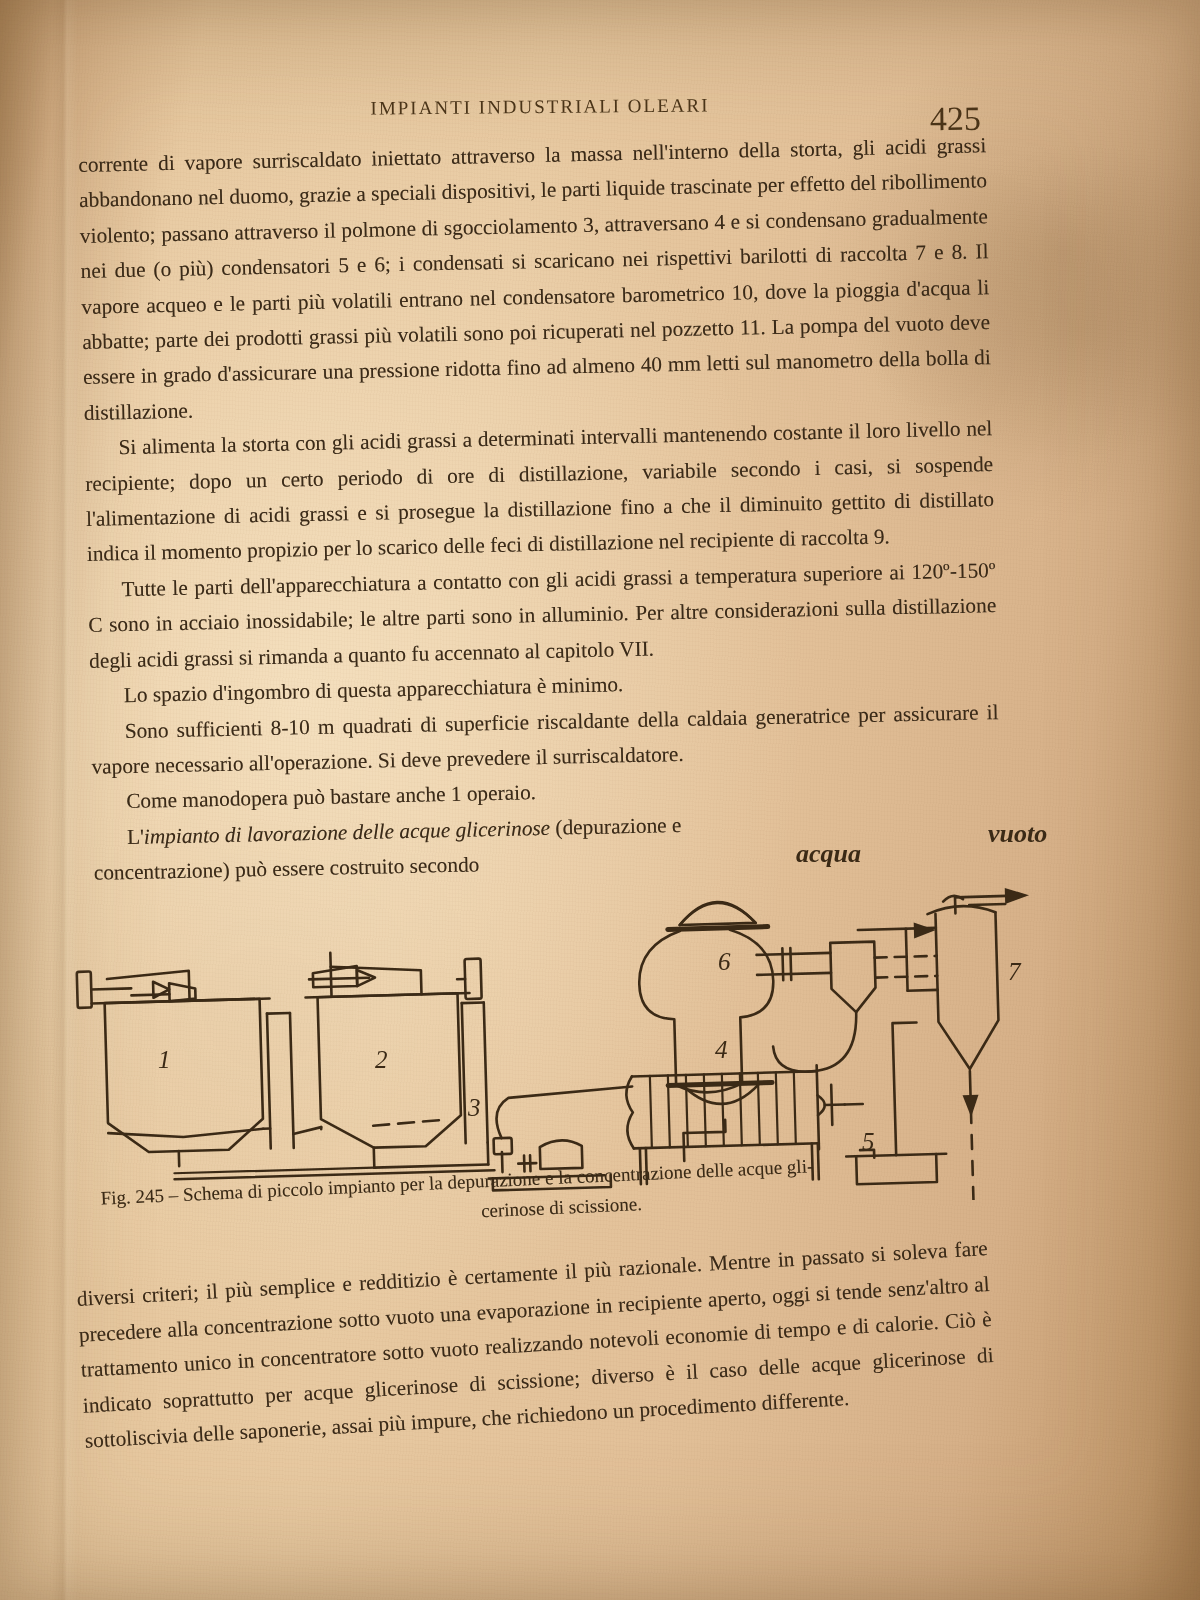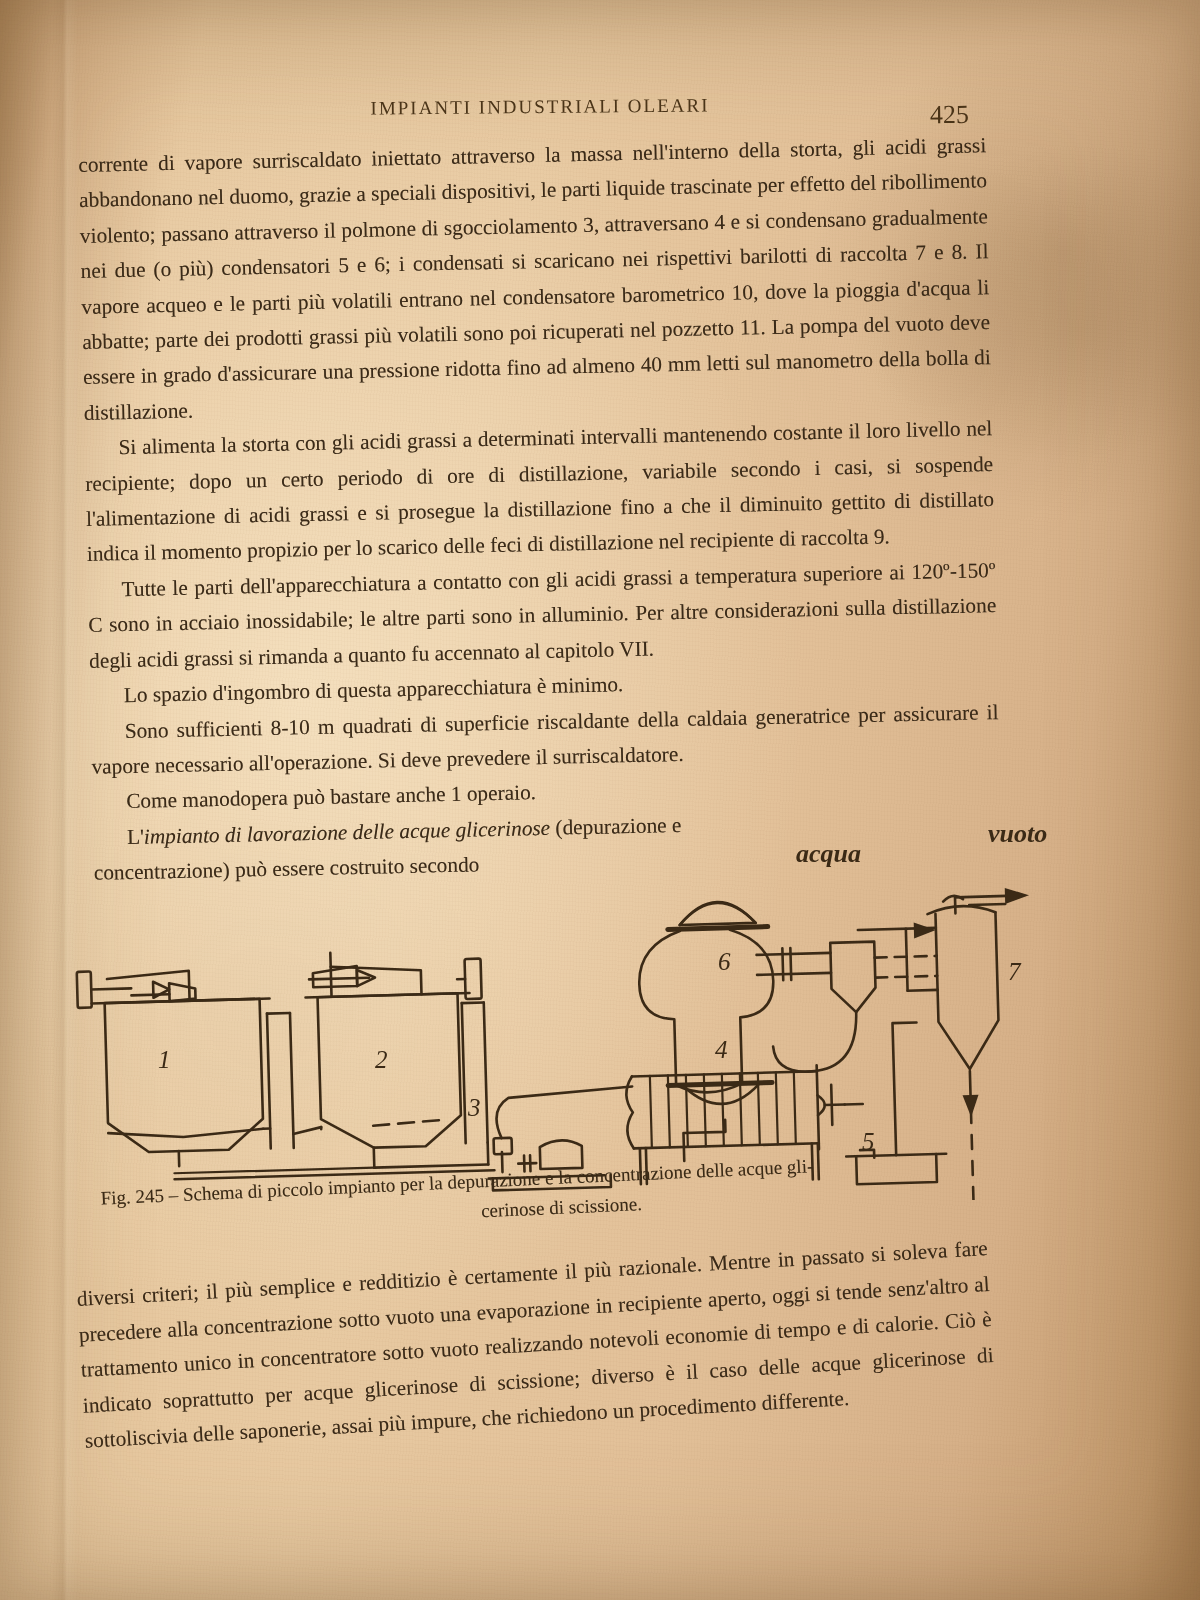--- a/index.html
+++ b/index.html
@@ -42,21 +42,21 @@
   
   #head{
     position:absolute;left:0;top:96px;width:1200px;height:40px;
   }
   #running-title{
     position:absolute;left:370px;top:0;width:340px;text-align:center;
     font-size:19px;letter-spacing:2.0px;color:#4a3418;
     transform:rotate(-0.5deg);
   }
   #folio{
-    position:absolute;left:930px;top:4px;font-size:26px;color:#4a3418;
+    position:absolute;left:930px;top:4px;font-size:34px;color:#4a3418;
     transform:rotate(-0.6deg);
   }
 
   
   #textblock{
     position:absolute;left:78px;top:148px;width:908px;
     transform:rotate(-1.25deg);transform-origin:0 0;
   }
   p{
     margin:0 0 0 0;

